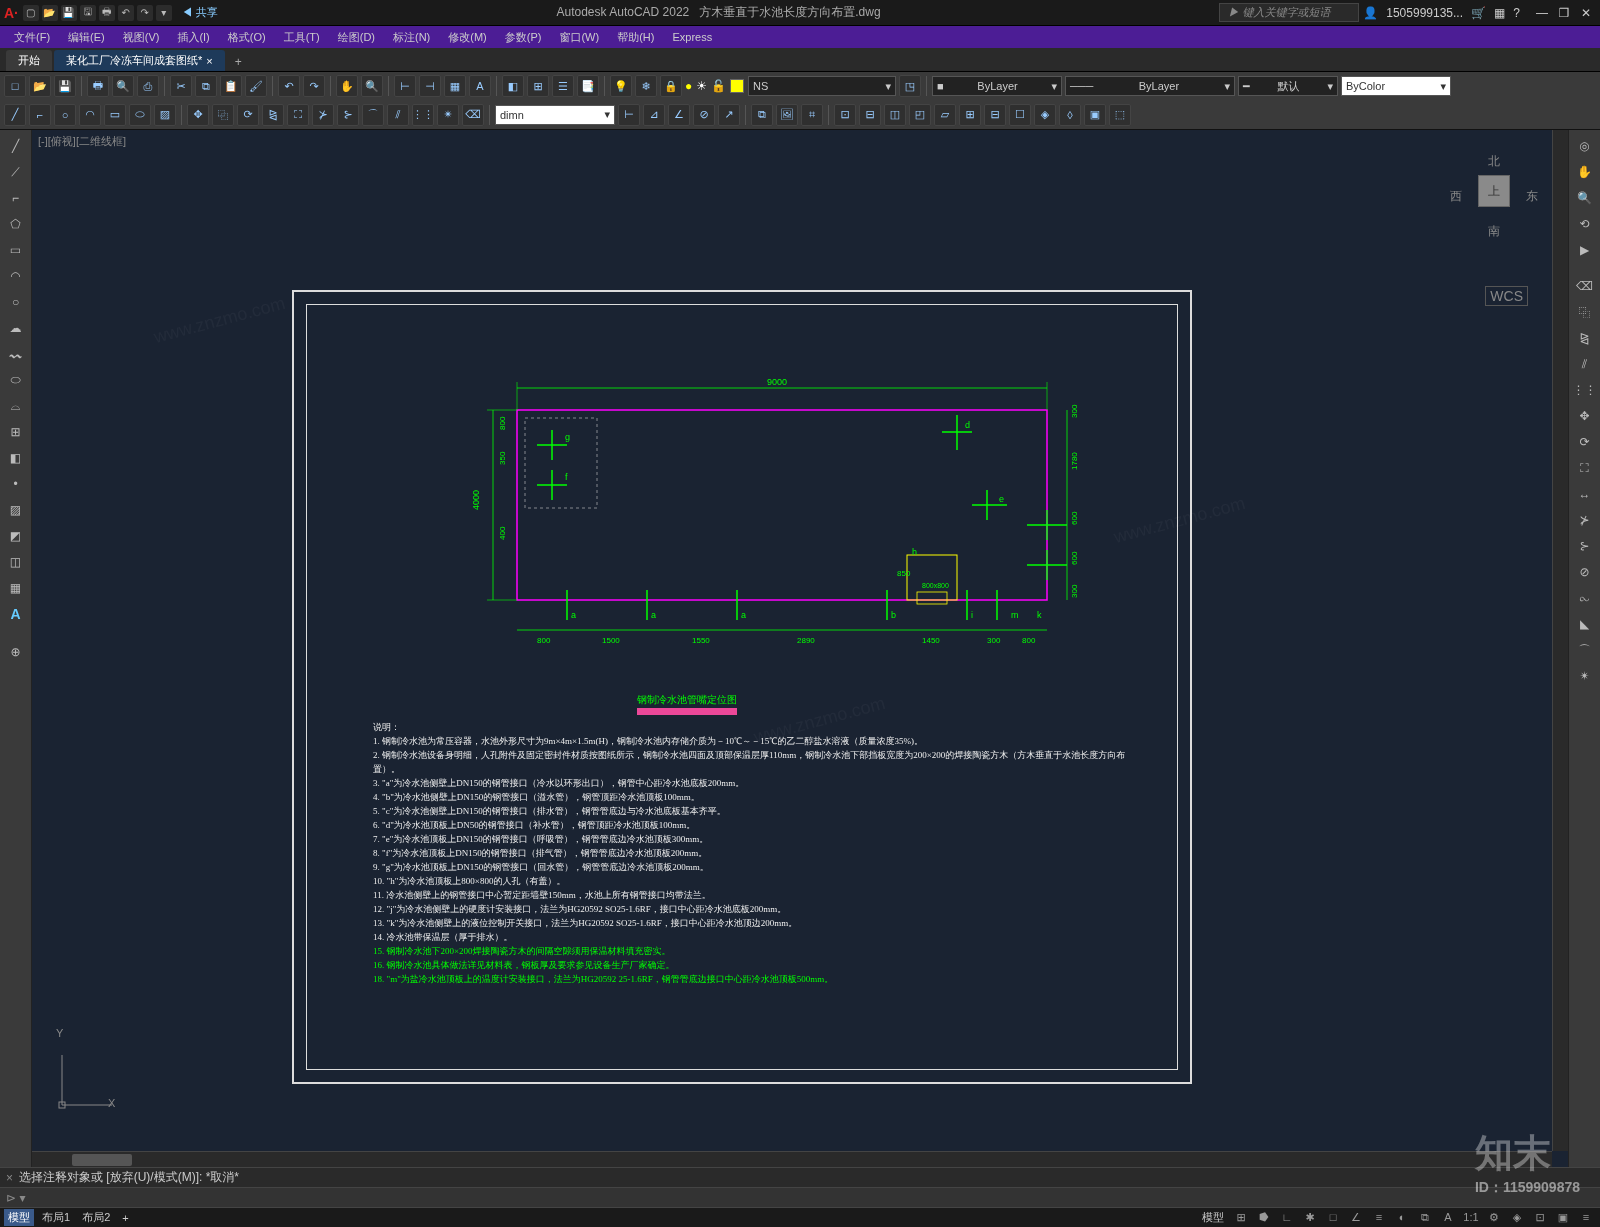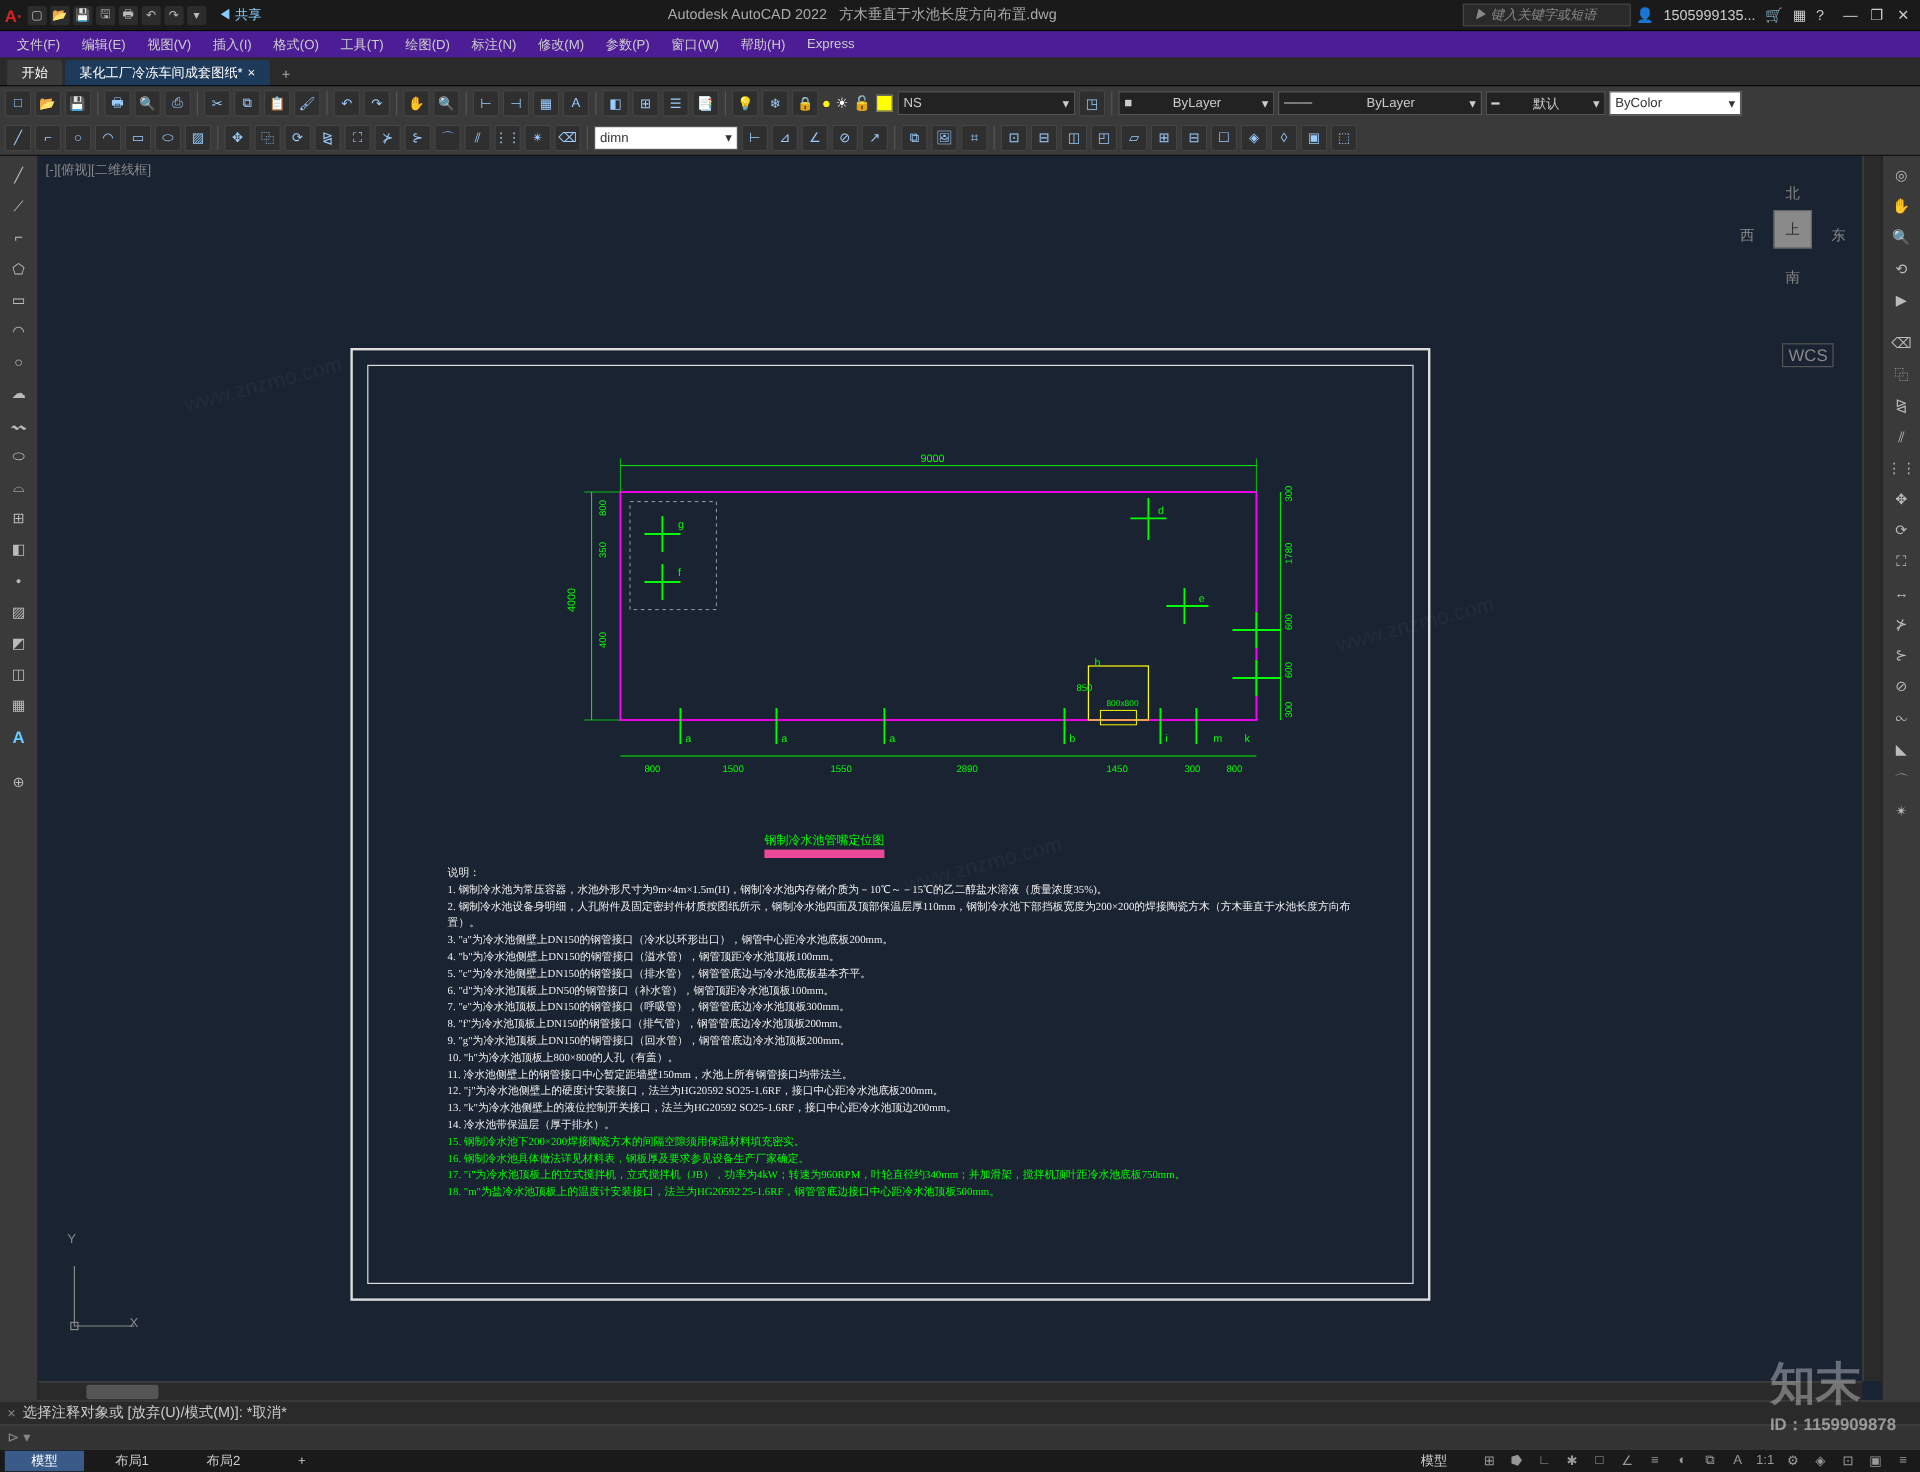--- a/index.html
+++ b/index.html
@@ -84,21 +84,21 @@
   .ucs { position: absolute; bottom: 40px; left: 20px; color: #888; font-size: 11px; }
   .ucs svg { display: block; }
   
   
   .bottom { position: absolute; bottom: 0; left: 0; right: 0; height: 60px; background: #222; display: flex; flex-direction: column; }
   .cmdline { height: 20px; display: flex; align-items: center; padding: 0 6px; font-size: 12px; color: #ccc; background: #2a2a2a; border-top: 1px solid #444; }
   .cmdinput { height: 20px; display: flex; align-items: center; padding: 0 6px; font-size: 12px; background: #333; border-top: 1px solid #444; }
   .cmdinput .prompt { color: #888; margin-right: 4px; }
   .cmdinput input { flex: 1; background: transparent; border: none; color: #ccc; font-size: 12px; outline: none; font-style: italic; margin-top: 40px; }
   .statusbar { height: 20px; display: flex; align-items: center; padding: 0 4px; gap: 4px; background: #1a1a1a; border-top: 1px solid #444; }
-  .statusbar .stab { padding: 1px 22px; font-size: 11px; color: #ccc; cursor: pointer; }
+  .statusbar .stab { padding: 1px 4px; font-size: 11px; color: #ccc; cursor: pointer; }
   .statusbar .stab.active { background: #3a5a8a; color: #fff; }
   .statusbar .sright { margin-left: auto; display: flex; gap: 3px; }
   .statusbar .sicon { width: 20px; height: 16px; display: flex; align-items: center; justify-content: center; color: #999; cursor: pointer; font-size: 11px; }
   
   
   .watermark { position: absolute; bottom: 30px; right: 20px; color: rgba(255,255,255,0.35); font-size: 38px; font-weight: bold; pointer-events: none; }
   .watermark .id { font-size: 14px; color: rgba(255,255,255,0.5); display: block; text-align: right; }
   .bg-watermark { position: absolute; color: rgba(255,255,255,0.04); font-size: 18px; pointer-events: none; transform: rotate(-15deg); }
 </style>
 </head>
@@ -412,21 +412,20 @@
               <div class="note-white">9. "g"为冷水池顶板上DN150的钢管接口（回水管），钢管管底边冷水池顶板200mm。</div>
               <div class="note-white">10. "h"为冷水池顶板上800×800的人孔（有盖）。</div>
               <div class="note-white">11. 冷水池侧壁上的钢管接口中心暂定距墙壁150mm，水池上所有钢管接口均带法兰。</div>
               <div class="note-white">12. "j"为冷水池侧壁上的硬度计安装接口，法兰为HG20592 SO25-1.6RF，接口中心距冷水池底板200mm。</div>
               <div class="note-white">13. "k"为冷水池侧壁上的液位控制开关接口，法兰为HG20592 SO25-1.6RF，接口中心距冷水池顶边200mm。</div>
               <div class="note-white">14. 冷水池带保温层（厚于排水）。</div>
             </div>
           <div id="notes-green">
               <div class="note-green">15. 钢制冷水池下200×200焊接陶瓷方木的间隔空隙须用保温材料填充密实。</div>
               <div class="note-green">16. 钢制冷水池具体做法详见材料表，钢板厚及要求参见设备生产厂家确定。</div>
-              <div class="note-green">17. "i"为冷水池顶板上的立式搅拌机，立式搅拌机（JB），功率为4kW；转速为960RPM，叶轮直径约340mm；并加滑架，搅拌机顶叶距冷水池底板750mm。</div>
               <div class="note-green">18. "m"为盐冷水池顶板上的温度计安装接口，法兰为HG20592 25-1.6RF，钢管管底边接口中心距冷水池顶板500mm。</div>
             </div>
         </div>
       </div>
     </div>
 
     <div class="bg-watermark" style="top:180px;left:120px">www.znzmo.com</div>
     <div class="bg-watermark" style="top:580px;left:720px">www.znzmo.com</div>
     <div class="bg-watermark" style="top:380px;left:1080px">www.znzmo.com</div>
 

